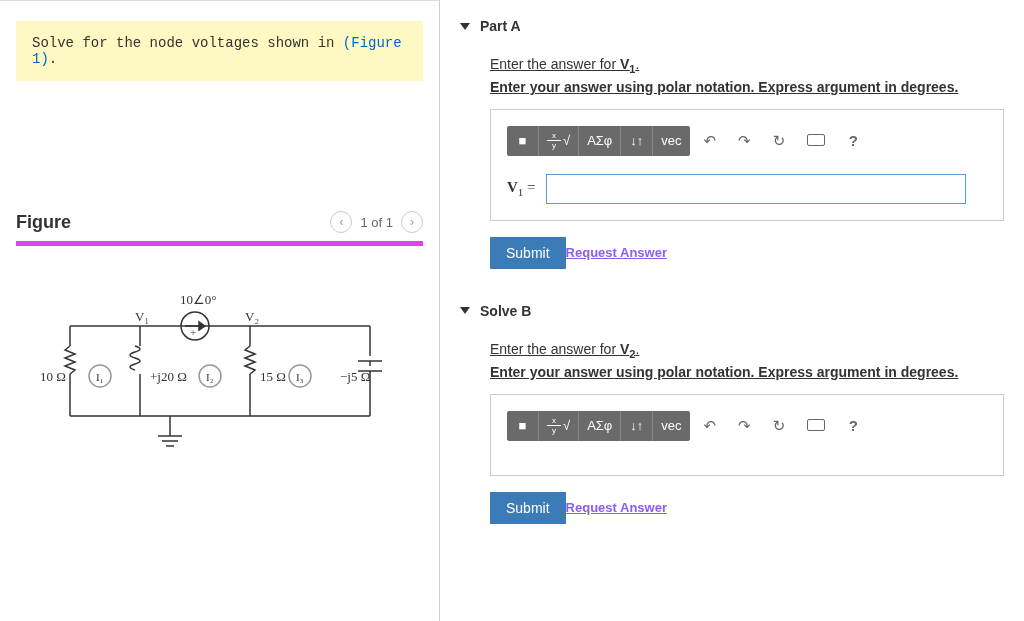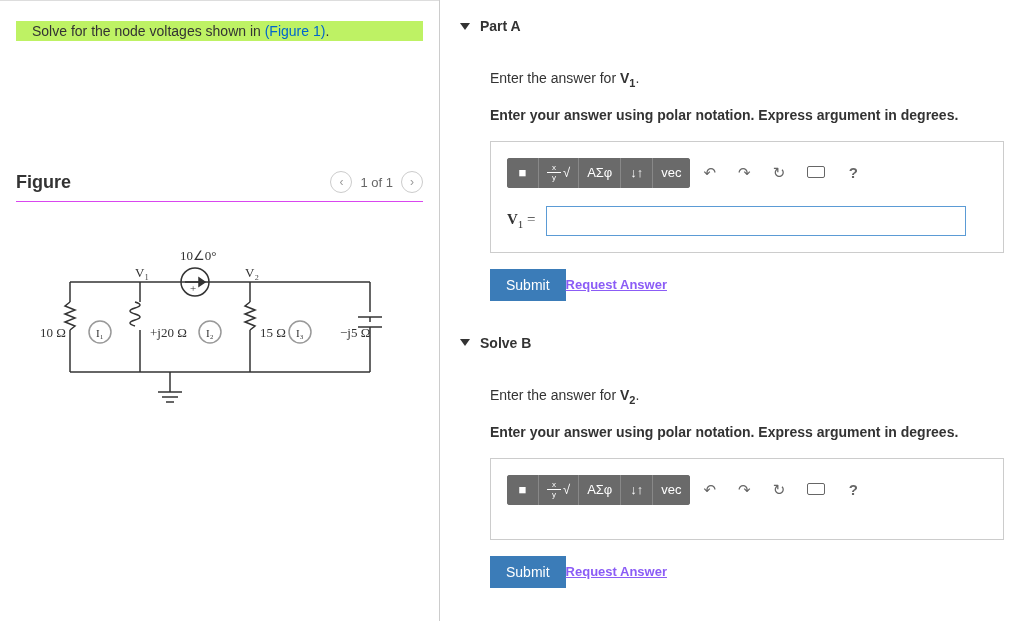--- a/index.html
+++ b/index.html
@@ -1,34 +1,34 @@
 <!DOCTYPE html>
 <html><head>
 <meta charset="utf-8">
 <style>
 * { box-sizing: border-box; margin: 0; padding: 0; }
 body { font-family: Arial, Helvetica, sans-serif; font-size: 14px; color: #333; background: #fff; }
 .container { display: flex; width: 1024px; height: 621px; }
 .left-panel { width: 440px; border-right: 1px solid #ccc; padding: 0; }
 .right-panel { flex: 1; padding: 10px 20px; overflow-y: auto; }
 .top-border { border-top: 1px solid #ddd; width: 100%; }
-.instruction-box { background: #bef264; padding: 2px 16px; margin: 20px 16px 20px 16px; font-size: 14px; }
+.instruction-box { background: #fef9c3; padding: 14px 16px; margin: 20px 16px 20px 16px; font-size: 14px; font-family: Liberation Mono, monospace; }
 .instruction-box .link { color: #0066cc; }
 .figure-section { margin-top: 130px; padding: 0 16px; }
-.figure-header { display: flex; justify-content: space-between; align-items: center; border-bottom: 1px solid #d946ef; padding-bottom: 8px; }
+.figure-header { display: flex; justify-content: space-between; align-items: center; border-bottom: 5px solid #d946ef; padding-bottom: 8px; }
 .figure-title { font-size: 18px; font-weight: bold; color: #333; }
 .figure-nav { display: flex; align-items: center; gap: 8px; color: #666; font-size: 13px; }
 .nav-btn { width: 22px; height: 22px; border: 1px solid #ccc; border-radius: 50%; background: #fff; display: flex; align-items: center; justify-content: center; cursor: pointer; font-size: 12px; color: #999; }
 .circuit { margin-top: 40px; display: flex; justify-content: center; }
 .part { margin-bottom: 16px; }
 .part-header { display: flex; align-items: center; gap: 10px; padding: 8px 0; }
 .triangle-down { width: 0; height: 0; border-left: 5px solid transparent; border-right: 5px solid transparent; border-top: 7px solid #333; cursor: pointer; }
 .part-title { font-weight: bold; font-size: 14px; }
 .part-body { padding: 10px 0 10px 30px; }
-.prompt { margin: 18px 0; font-size: 14px; }
+.prompt { margin: 4px 0; font-size: 14px; text-decoration: underline; }
 .prompt b { font-weight: bold; }
 .sub { font-size: 11px; vertical-align: sub; }
 .answer-box { border: 1px solid #ccc; padding: 16px; margin-top: 14px; }
 .toolbar { display: flex; align-items: center; gap: 6px; margin-bottom: 18px; }
 .tool-group { display: flex; background: #6a6a6a; border-radius: 3px; overflow: hidden; }
 .tool-btn { background: #6a6a6a; color: #fff; border: none; padding: 6px 8px; font-size: 13px; cursor: pointer; border-right: 1px solid #888; display: flex; align-items: center; justify-content: center; min-width: 32px; height: 30px; }
 .tool-btn:last-child { border-right: none; }
 .tool-icon { background: transparent; color: #666; border: none; padding: 6px 8px; font-size: 15px; cursor: pointer; min-width: 28px; }
 .tool-icon.q { font-weight: bold; }
 .answer-row { display: flex; align-items: center; gap: 10px; }

